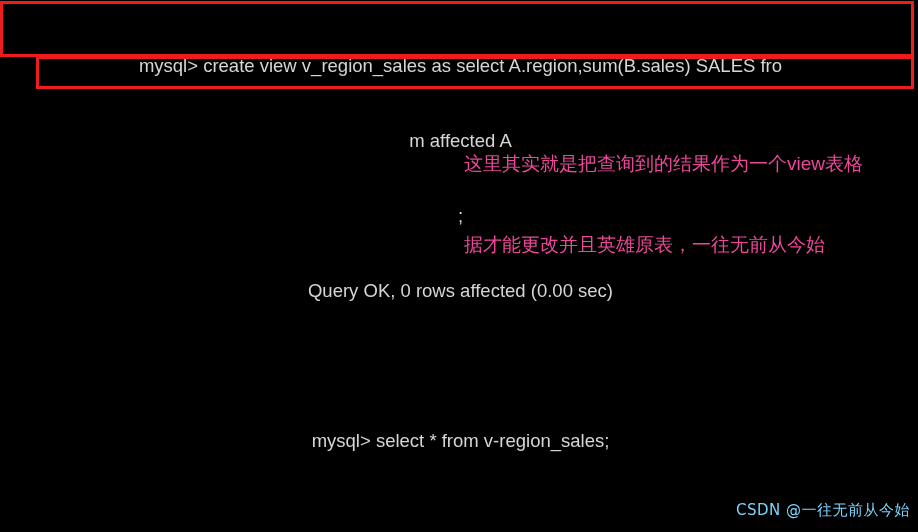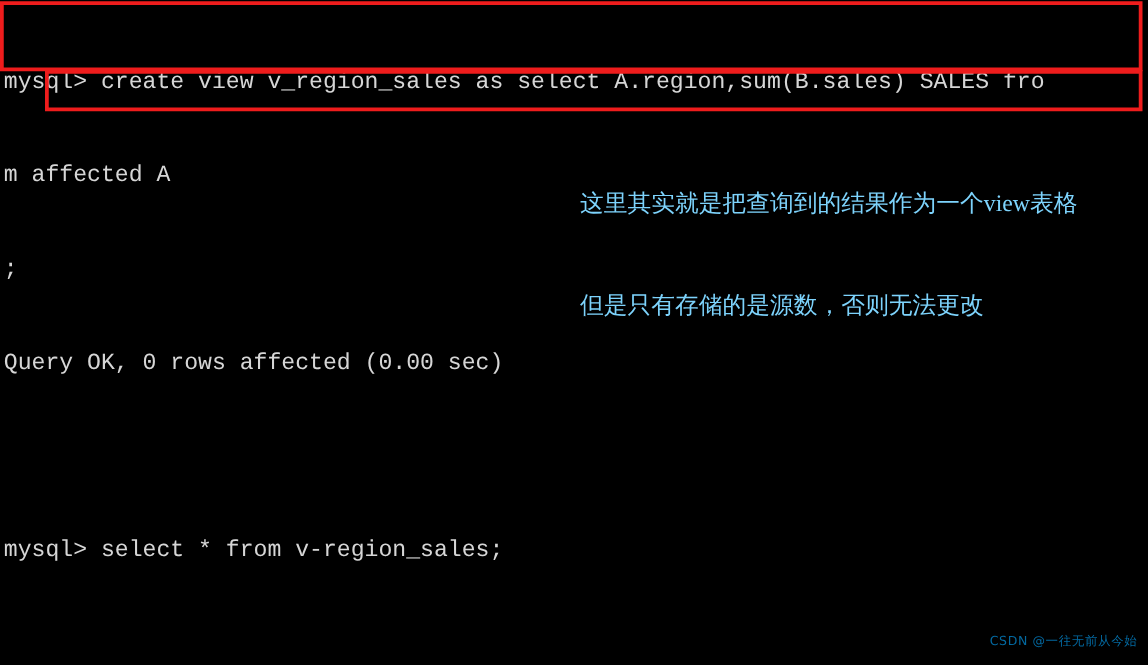--- a/index.html
+++ b/index.html
@@ -35,21 +35,22 @@
     font-family: "DejaVu Sans Mono", "Liberation Mono", monospace;
     font-size: 18.5px;
     line-height: 25px;
     letter-spacing: 0px;
     white-space: pre;
     z-index: 2;
   }
   .tline {
     height: 25px;
     white-space: pre;
-    font-family: Liberation Mono, monospace;
+    font-family: Liberation Sans, sans-serif;
+    text-align: center;
   }
   .tline.blank { color: transparent; }
 
   
   .redbox {
     position: absolute;
     border: 3px solid #ee1c1c;
     box-sizing: border-box;
     z-index: 3;
     pointer-events: none;
@@ -66,38 +67,38 @@
     width: 878px;
     height: 33px;
   }
 
   
   #annotation {
     position: absolute;
     left: 464px;
     top: 96px;
     width: 452px;
-    color: #7dd3fc;
-    font-family: Liberation Serif, serif;
+    color: #ec4899;
+    font-family: Liberation Sans, sans-serif;
     font-size: 19px;
     line-height: 27px;
     letter-spacing: 0px;
     white-space: pre;
     z-index: 4;
   }
   #annotation .aline { height: 27px; }
 
   
   #watermark {
     position: absolute;
     right: 8px;
     bottom: 12px;
-    color: #0369a1;
+    color: #7dd3fc;
     font-family: "DejaVu Sans", "Liberation Sans", sans-serif;
-    font-size: 10px;
+    font-size: 15px;
     letter-spacing: 0.5px;
     white-space: pre;
     z-index: 5;
   }
 </style>
 </head>
 <body>
 
 <div id="screen">
 
@@ -122,18 +123,18 @@
     
     
     
   </div>
 
   <div class="redbox" id="redbox-create"></div>
   <div class="redbox" id="redbox-join"></div>
 
   <div id="annotation">
     <div class="aline">这里其实就是把查询到的结果作为一个view表格</div>
-    <div class="aline">但是只有存储的是源数，否则无法更改</div>
+    <div class="aline">据才能更改并且英雄原表，一往无前从今始</div>
   </div>
 
   <div id="watermark">CSDN @一往无前从今始</div>
 
 </div>
 
 </body></html>

